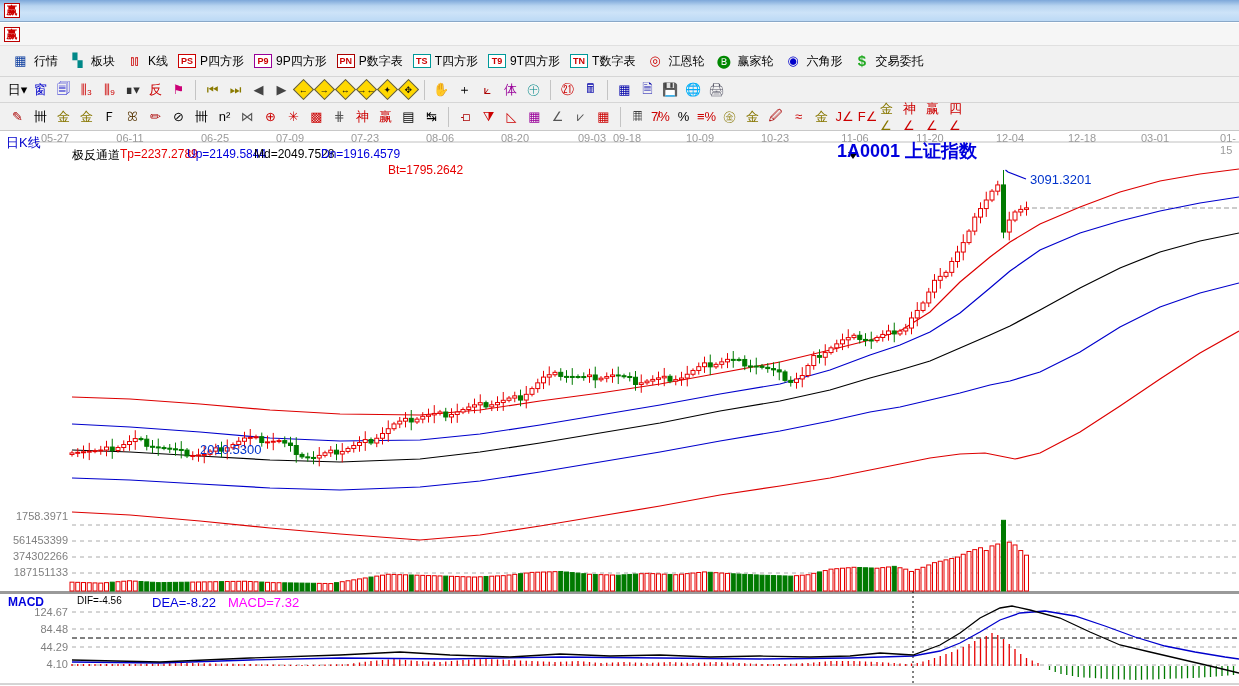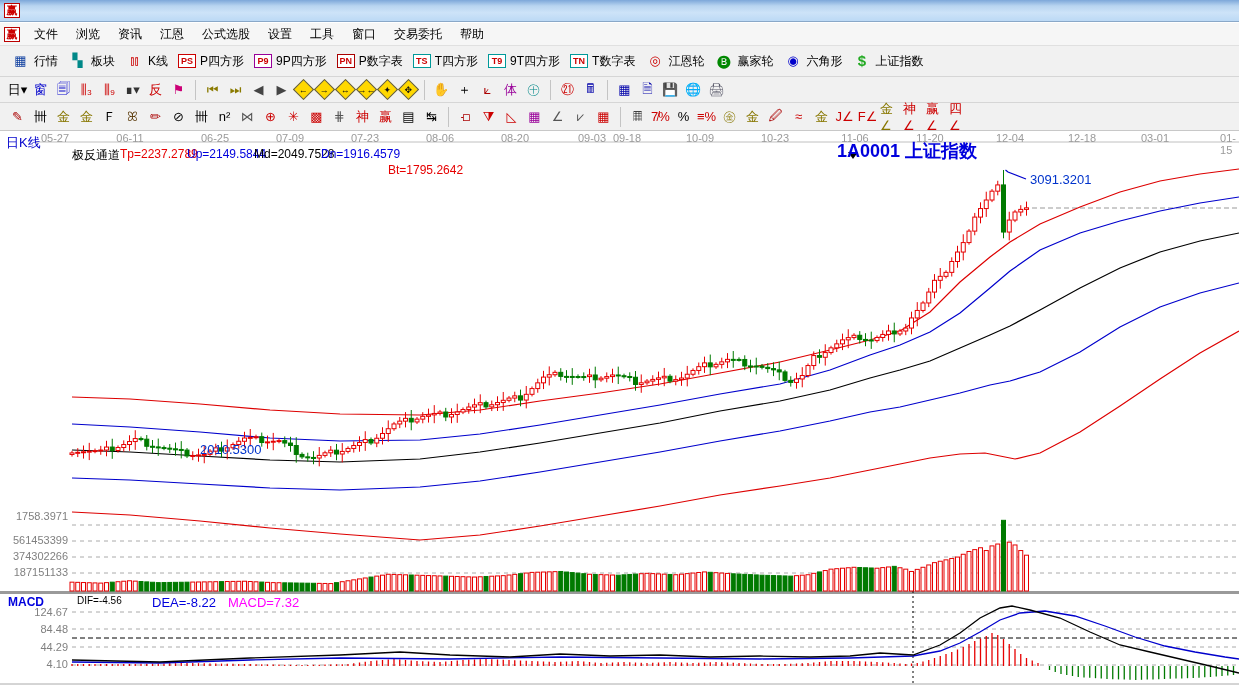--- a/index.html
+++ b/index.html
@@ -50,32 +50,20 @@
 </head>
 <body>
 
 <div class="app">
   <div class="titlebar">
     <span class="logo">赢</span>
   </div>
 
   <div class="menubar">
     <span class="logo">赢</span>
-    <div id="menu-items" style="display:flex;">
-        <span class="menu-item">文件</span>
-        <span class="menu-item">浏览</span>
-        <span class="menu-item">资讯</span>
-        <span class="menu-item">江恩</span>
-        <span class="menu-item">公式选股</span>
-        <span class="menu-item">设置</span>
-        <span class="menu-item">工具</span>
-        <span class="menu-item">窗口</span>
-        <span class="menu-item">交易委托</span>
-        <span class="menu-item">帮助</span>
-      </div>
   </div>
 
   <div class="toolbar tb1" id="toolbar1">
       <div class="tb-btn">
         <span class="ic" style="color: rgb(16, 64, 160);">▦</span>
         <span>行情</span>
       </div>
       <div class="tb-btn">
         <span class="ic" style="color: rgb(0, 136, 136);">▚</span>
         <span>板块</span>
@@ -115,21 +103,21 @@
       <div class="tb-btn">
         <span class="ic" style="color: rgb(0, 136, 0);">🅑</span>
         <span>赢家轮</span>
       </div>
       <div class="tb-btn">
         <span class="ic" style="color: rgb(0, 0, 204);">◉</span>
         <span>六角形</span>
       </div>
       <div class="tb-btn">
         <span class="ic" style="color: rgb(34, 170, 34); font-weight: bold; font-size: 15px;">$</span>
-        <span>上证指数</span>
+        <span>交易委托</span>
       </div>
     </div>
   <div class="toolbar tb2" id="toolbar2">
       <span class="glyph-ic" title="" style="color: rgb(0, 0, 0);">日▾</span>
       <span class="glyph-ic" title="" style="color: rgb(0, 0, 204);">窗</span>
       <span class="glyph-ic" title="" style="color: rgb(0, 0, 204);">🗐</span>
       <span class="glyph-ic" title="" style="color: rgb(204, 0, 0);">⫼₃</span>
       <span class="glyph-ic" title="" style="color: rgb(204, 0, 0);">⫼₉</span>
       <span class="glyph-ic" title="" style="color: rgb(51, 51, 51);">∎▾</span>
       <span class="glyph-ic" title="" style="color: rgb(204, 0, 0);">反</span>

